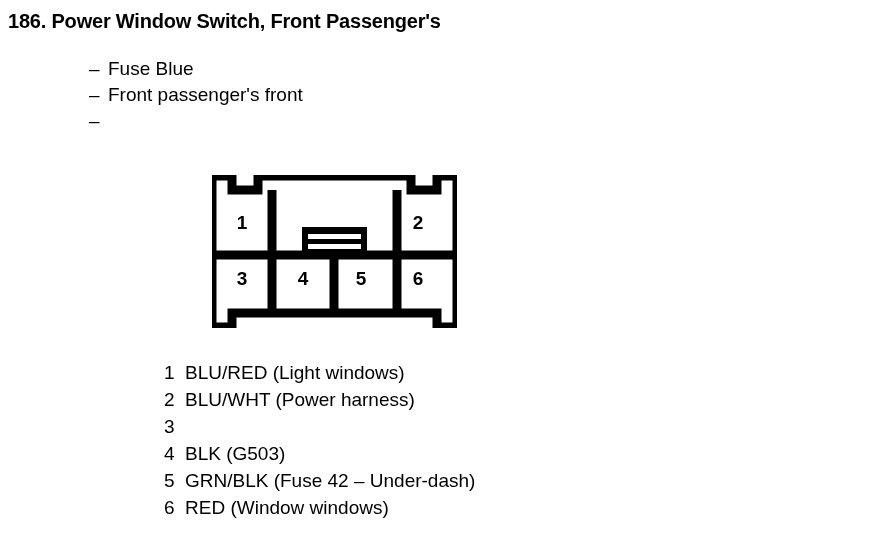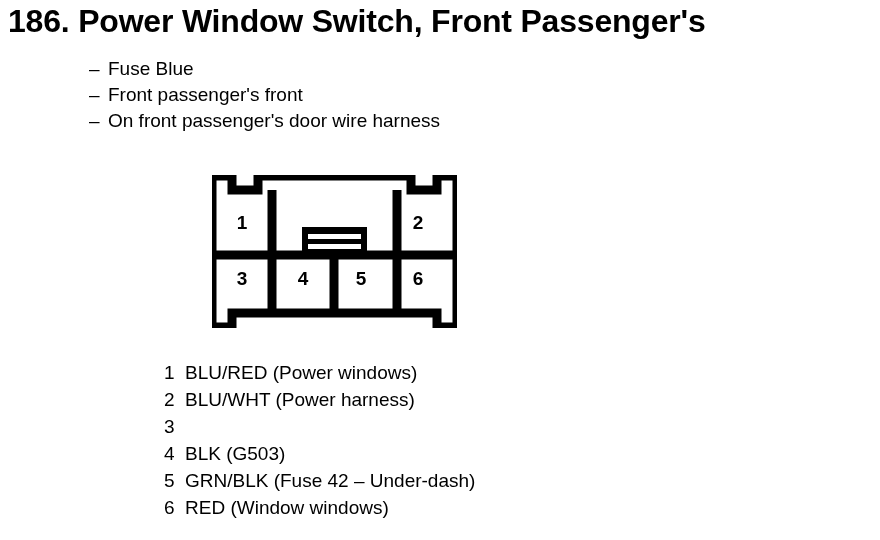--- a/index.html
+++ b/index.html
@@ -15,21 +15,21 @@
     font-family: "Liberation Sans", sans-serif;
     color: #000000;
     -webkit-font-smoothing: none;
   }
 
   
   #page-title {
     position: absolute;
     left: 8px;
     top: 2px;
-    font-size: 32px;
+    font-size: 20px;
     font-weight: bold;
     letter-spacing: -0.2px;
     white-space: nowrap;
     line-height: 38px;
   }
 
   
   #attribute-list {
     position: absolute;
     left: 89px;
@@ -101,21 +101,20 @@
     <span>Fuse Blue</span>
   </div>
 
   <div class="attribute-item">
     <span class="attribute-dash">–</span>
     <span>Front passenger's front</span>
   </div>
 
   <div class="attribute-item">
     <span class="attribute-dash">–</span>
-    <span>On front passenger's door wire harness</span>
   </div>
 
 </div>
 
 <div id="connector-diagram">
 
   <svg id="connector-svg" width="245" height="153" viewBox="0 0 245 153">
 
     <path d="M 0,1
              L 20,1
@@ -156,21 +155,21 @@
   <span class="pin-number-label" style="left:80px; top:93px;">4</span>
   <span class="pin-number-label" style="left:138px; top:93px;">5</span>
   <span class="pin-number-label" style="left:195px; top:93px;">6</span>
 
 </div>
 
 <div id="pin-legend">
 
   <div class="pin-legend-row">
     <span class="pin-legend-num">1</span>
-    <span class="pin-legend-desc">BLU/RED (Power windows)</span>
+    <span class="pin-legend-desc">BLU/RED (Light windows)</span>
   </div>
 
   <div class="pin-legend-row">
     <span class="pin-legend-num">2</span>
     <span class="pin-legend-desc">BLU/WHT (Power harness)</span>
   </div>
 
   <div class="pin-legend-row">
     <span class="pin-legend-num">3</span>
   </div>

